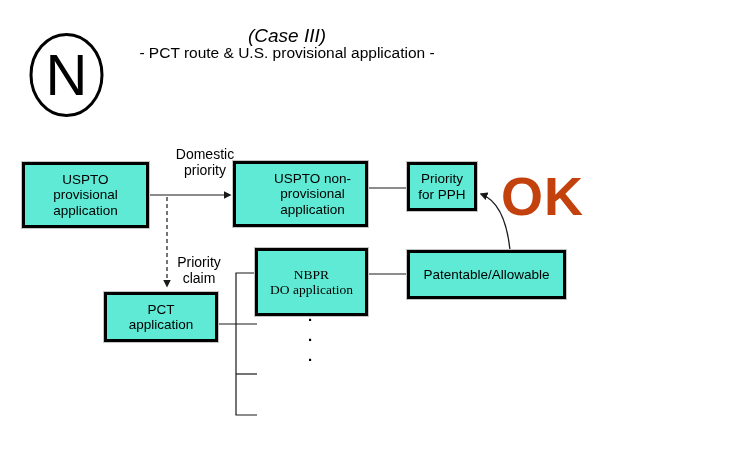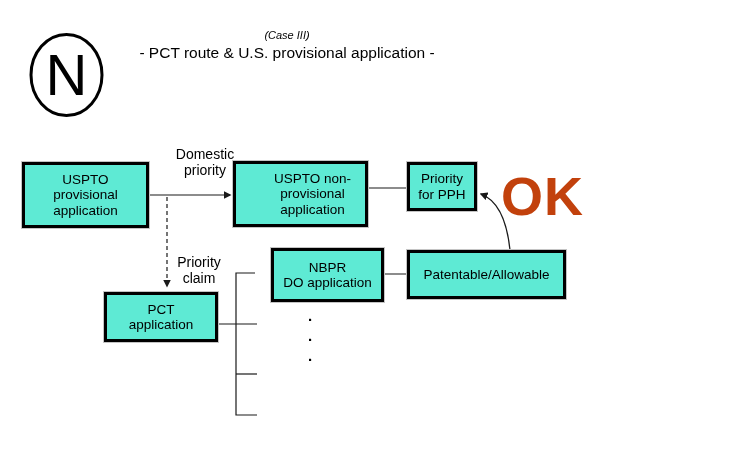--- a/index.html
+++ b/index.html
@@ -10,21 +10,21 @@
     font-family:"Liberation Sans", sans-serif;
     color:#000;
     overflow:hidden;
   }
   
   .header{
     position:absolute;left:47px;top:27px;width:480px;
     text-align:center;
   }
   .case-label{
-    font-size:11px;font-style:italic;line-height:17px;
+    font-size:19px;font-style:italic;line-height:17px;
   }
   .main-title{
     font-size:15.5px;line-height:18px;
   }
   
   .n-letter{
     position:absolute;left:31px;top:33px;width:71px;height:84px;
     display:flex;align-items:center;justify-content:center;
     font-size:58px;line-height:1;
   }
@@ -37,21 +37,21 @@
     box-shadow:0 0 0 1px #c4c4c4;
     display:flex;align-items:center;justify-content:center;
     text-align:center;
     font-size:13.5px;line-height:15.5px;
     white-space:pre-line;
   }
   .box-uspto-prov{left:22px;top:162px;width:127px;height:66px;}
   .box-uspto-nonprov{left:233px;top:161px;width:135px;height:66px;padding-left:24px;}
   .box-request-pph{left:407px;top:162px;width:70px;height:49px;}
   .box-patentable{left:407px;top:250px;width:159px;height:49px;}
-  .box-nbpr{left:271px;top:248px;width:113px;height:54px;}
+  .box-nbpr{left:255px;top:248px;width:113px;height:68px;font-family:Liberation Serif, serif;}
   .box-pct{left:104px;top:292px;width:114px;height:50px;}
   
   .flow-label{
     position:absolute;
     font-size:14px;line-height:16px;
     text-align:center;white-space:pre-line;
   }
   .lbl-domestic{left:166px;top:146px;width:78px;}
   .lbl-priority-claim{left:160px;top:254px;width:78px;}
   .ok-label{

